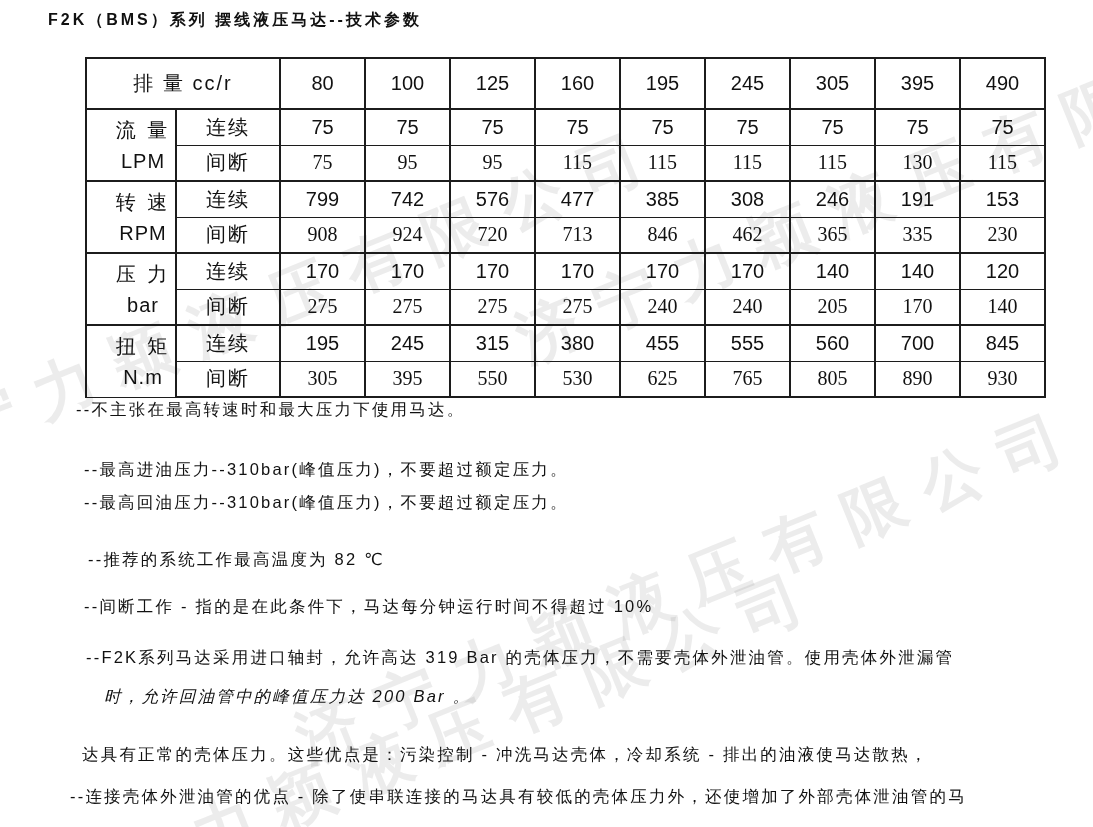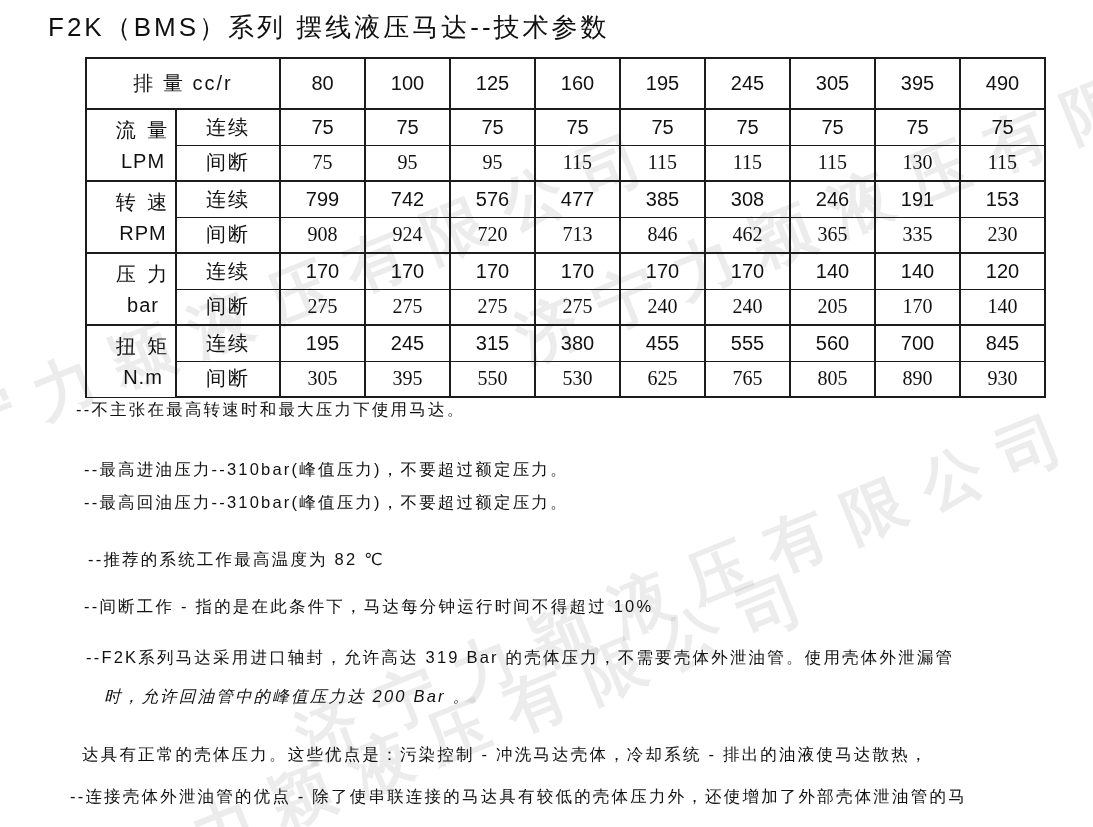--- a/index.html
+++ b/index.html
@@ -22,22 +22,22 @@
     color:rgba(120,120,120,0.14);
     transform-origin:left center;
     z-index:0;
     pointer-events:none;
     user-select:none;
   }
   
   .title {
     position:absolute;
     left:48px; top:10px;
-    font-size:26px;
-    font-weight:normal;
+    font-size:16px;
+    font-weight:bold;
     letter-spacing:3px;
     z-index:2;
   }
   
   table.spec {
     position:absolute;
     left:85px; top:57px;
     border-collapse:collapse;
     z-index:1;
     background:transparent;

